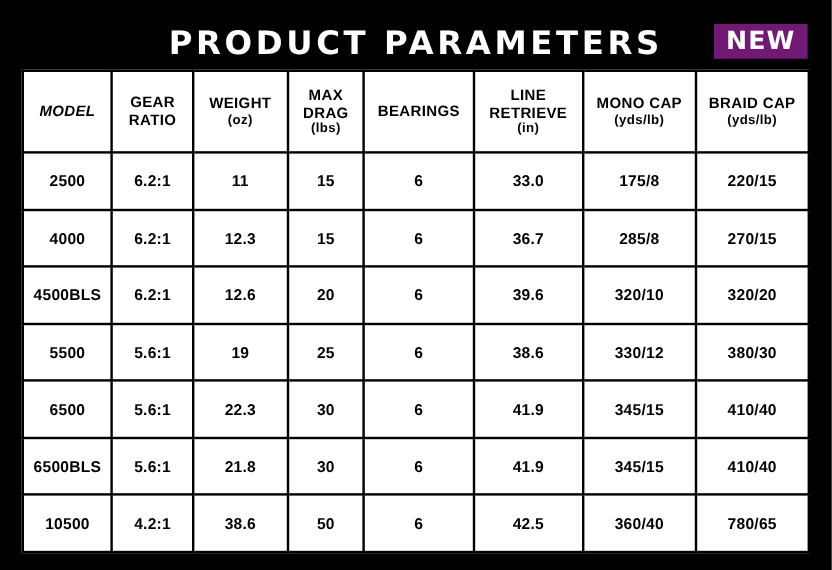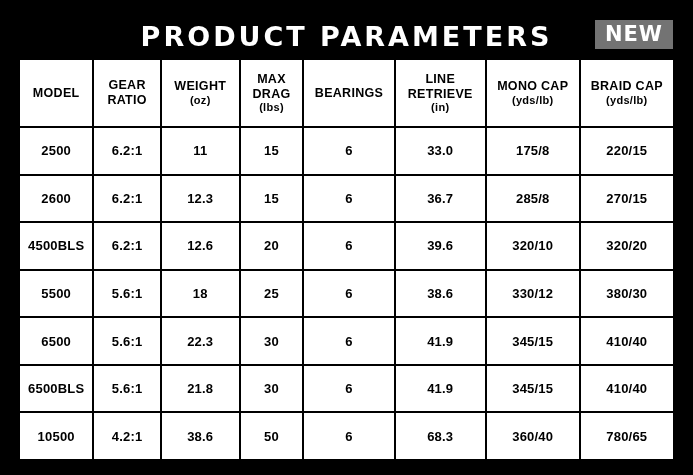--- a/index.html
+++ b/index.html
@@ -34,21 +34,21 @@
     font-size: 27px;
     font-weight: bold;
     letter-spacing: 3px;
     text-align: center;
     font-family: "DejaVu Sans", sans-serif;
   }
   .new-badge {
     position: absolute;
     right: 2px;
     top: 6px;
-    background: #737373;
+    background: #701a75;
     color: #ffffff;
     font-size: 21px;
     font-weight: bold;
     letter-spacing: 1px;
     padding: 3px 10px 4px 10px;
     font-family: "DejaVu Sans", sans-serif;
     line-height: 1.05;
   }
   table.params {
     width: 100%;
@@ -77,21 +77,21 @@
     font-size: 11px;
     font-weight: bold;
     display: block;
   }
   table.params tbody td {
     font-size: 13px;
     height: 28px;
     padding: 1px;
     letter-spacing: 0.2px;
   }
-  .col-model { width: 11.3%; }
+  .col-model { width: 11.3%; font-style: italic; }
   .col-gear { width: 10.2%; }
   .col-weight { width: 12.0%; }
   .col-drag { width: 9.6%; }
   .col-bearings { width: 14.0%; }
   .col-retrieve { width: 14.0%; margin-left: 12px; }
   .col-mono { width: 14.4%; }
   .col-braid { width: 14.5%; }
 </style>
 </head>
 <body>
@@ -145,21 +145,21 @@
         <td>2500</td>
         <td>6.2:1</td>
         <td>11</td>
         <td>15</td>
         <td>6</td>
         <td>33.0</td>
         <td>175/8</td>
         <td>220/15</td>
       </tr>
       <tr>
-        <td>2600</td>
+        <td>4000</td>
         <td>6.2:1</td>
         <td>12.3</td>
         <td>15</td>
         <td>6</td>
         <td>36.7</td>
         <td>285/8</td>
         <td>270/15</td>
       </tr>
       <tr>
         <td>4500BLS</td>
@@ -167,21 +167,21 @@
         <td>12.6</td>
         <td>20</td>
         <td>6</td>
         <td>39.6</td>
         <td>320/10</td>
         <td>320/20</td>
       </tr>
       <tr>
         <td>5500</td>
         <td>5.6:1</td>
-        <td>18</td>
+        <td>19</td>
         <td>25</td>
         <td>6</td>
         <td>38.6</td>
         <td>330/12</td>
         <td>380/30</td>
       </tr>
       <tr>
         <td>6500</td>
         <td>5.6:1</td>
         <td>22.3</td>
@@ -200,20 +200,20 @@
         <td>41.9</td>
         <td>345/15</td>
         <td>410/40</td>
       </tr>
       <tr>
         <td>10500</td>
         <td>4.2:1</td>
         <td>38.6</td>
         <td>50</td>
         <td>6</td>
-        <td>68.3</td>
+        <td>42.5</td>
         <td>360/40</td>
         <td>780/65</td>
       </tr>
     </tbody>
   </table>
 
 </div>
 
 </body></html>

